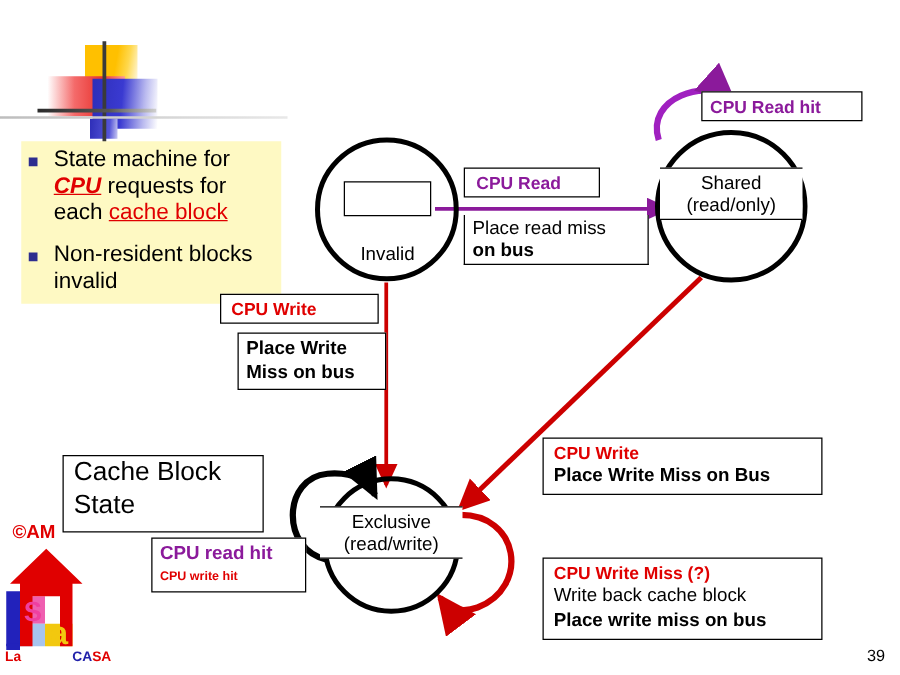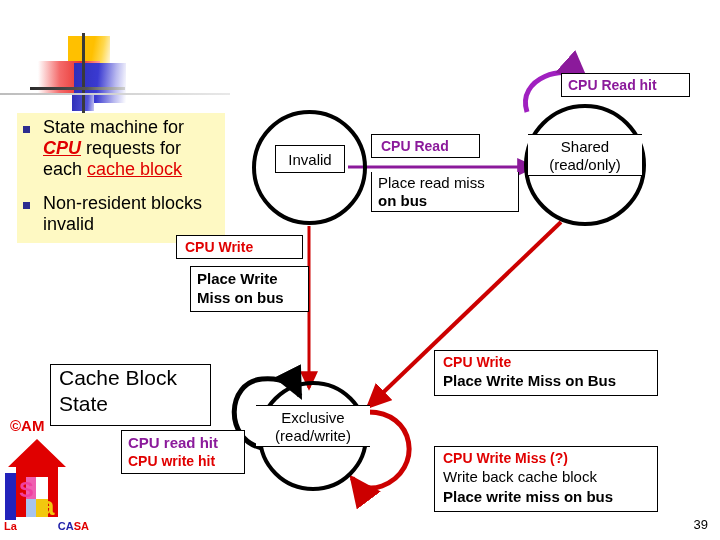--- a/index.html
+++ b/index.html
@@ -116,21 +116,21 @@
 
     <line x1="561" y1="222" x2="368" y2="407" stroke="#cc0000" stroke-width="4" marker-end="url(#ahRed)"></line>
 
     <path d="M262,448 C224,440 226,382 262,379 C286,377 296,388 300,396" fill="none" stroke="#000" stroke-width="5" marker-end="url(#ahBlack)"></path>
 
     <path d="M366,412 C416,410 424,470 382,486 C368,491 358,486 352,478" fill="none" stroke="#cc0000" stroke-width="5" marker-end="url(#ahRed)"></path>
   </svg>
 
   <div class="circle" style="left:252px;top:110px;width:115px;height:115px;"></div>
   <div class="box" style="left:275px;top:145px;width:70px;height:28px;">
-    <div style="text-align:center;font-size:15px;line-height:27px;">Invalid</div>
+    <div style="text-align:center;font-size:15px;line-height:27px;margin-top:44px;">Invalid</div>
   </div>
 
   <div class="circle" style="left:524px;top:104px;width:122px;height:122px;"></div>
   <div class="state-inner" style="left:528px;top:134px;width:114px;height:42px;padding-top:3px;">
     <div>Shared</div>
     <div>(read/only)</div>
   </div>
 
   <div class="circle" style="left:258px;top:381px;width:110px;height:110px;"></div>
   <div class="state-inner" style="left:256px;top:405px;width:114px;height:42px;padding-top:3px;">
@@ -169,21 +169,21 @@
     <div class="lbl bold" style="left:8px;top:41px;font-size:15px;">Place write miss on bus</div>
   </div>
 
   <div class="box" style="left:50px;top:364px;width:161px;height:62px;">
     <div class="lbl" style="left:8px;top:4px;font-size:21px;">Cache Block</div>
     <div class="lbl" style="left:8px;top:30px;font-size:21px;">State</div>
   </div>
 
   <div class="box" style="left:121px;top:430px;width:124px;height:44px;">
     <div class="lbl purple" style="left:6px;top:3px;font-size:15px;">CPU read hit</div>
-    <div class="lbl red" style="left:6px;top:22px;font-size:14px;">CPU write hit</div>
+    <div class="lbl red" style="left:6px;top:22px;font-size:10px;">CPU write hit</div>
   </div>
 
   <div class="logo">
     <div class="am">©AM</div>
     <svg width="66" height="90" viewBox="0 0 66 90" style="position:absolute;left:0;top:20px;">
       <rect x="1" y="36" width="11" height="44" fill="#2222bb"></rect>
       <rect x="12" y="40" width="20" height="22" fill="#ef5fb0"></rect>
       <rect x="12" y="62" width="20" height="18" fill="#a7c4ee"></rect>
       <rect x="32" y="40" width="22" height="22" fill="#ffffff"></rect>
       <rect x="32" y="62" width="22" height="18" fill="#f2c80f"></rect>

